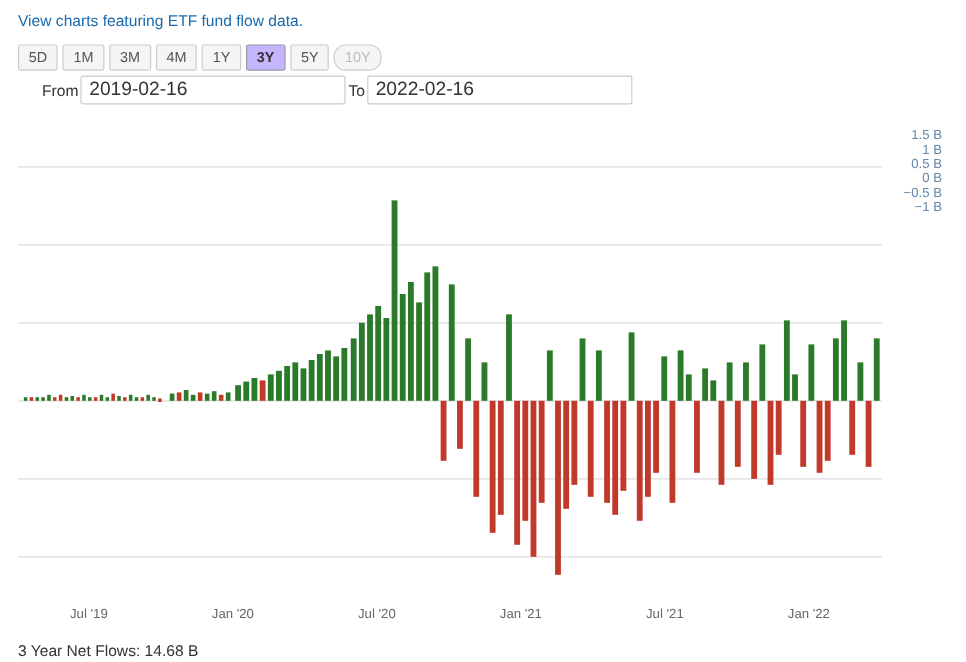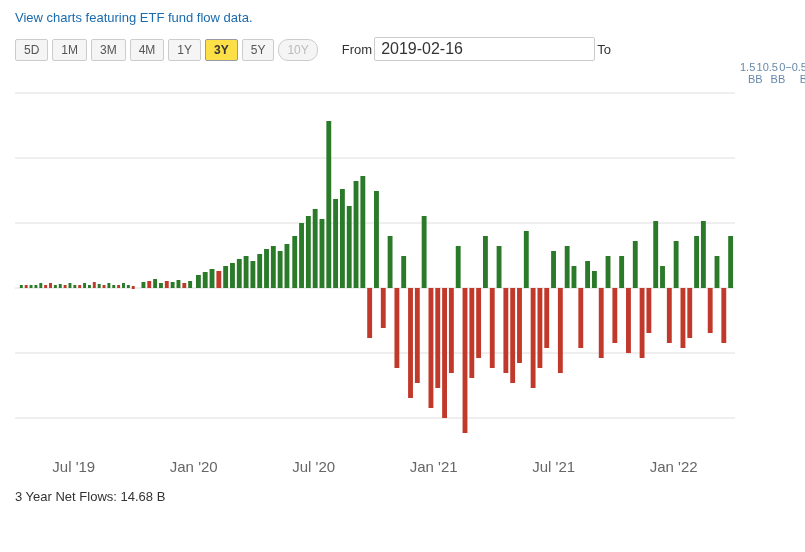--- a/index.html
+++ b/index.html
@@ -14,35 +14,36 @@
     }
     .header-link {
       color: #1a6aad;
       text-decoration: none;
       font-size: 13px;
       margin-bottom: 12px;
       display: block;
     }
     .controls {
       display: flex;
-      align-items: flex-end;
+      align-items: flex-start;
       gap: 4px;
+      margin-bottom: 20px;
       flex-wrap: wrap;
     }
     .time-btn {
       padding: 3px 8px;
       font-size: 12px;
       border: 1px solid #ccc;
       background: #f5f5f5;
       color: #555;
       cursor: pointer;
       border-radius: 2px;
     }
     .time-btn.active {
-      background: #fde047;
+      background: #c4b5fd;
       border-color: #99a;
       font-weight: bold;
       color: #333;
     }
     .time-btn.disabled {
       color: #bbb;
       cursor: default;
       border-radius: 10px;
     }
     .date-range {
@@ -72,41 +73,41 @@
       top: 0;
       bottom: 30px;
     }
     .y-axis {
       position: absolute;
       right: 0;
       top: 0;
       bottom: 20px;
       width: 55px;
       display: flex;
-      flex-direction: row;
+      flex-direction: column;
       justify-content: flex-start;
       padding: 0 5px;
     }
     .y-label {
       font-size: 11px;
       color: #6688aa;
       text-align: right;
     }
     .x-axis {
       position: absolute;
       left: 0;
       right: 55px;
       bottom: 0;
       height: 30px;
       display: flex;
       align-items: center;
       justify-content: space-around;
     }
     .x-label {
-      font-size: 15px;
+      font-size: 11px;
       color: #666;
     }
     svg.chart-svg {
       width: 100%;
       height: 100%;
     }
     .net-flows {
       font-size: 13px;
       margin-top: 8px;
       color: #333;
@@ -127,20 +128,21 @@
   <button class="time-btn">4M</button>
   <button class="time-btn">1Y</button>
   <button class="time-btn active">3Y</button>
   <button class="time-btn">5Y</button>
   <button class="time-btn disabled">10Y</button>
 
   <div class="date-range">
     <span>From</span>
     <input class="date-input" type="text" value="2019-02-16" style="">
     <span>To</span>
+    <input class="date-input" type="text" value="2022-02-16" style="">
   </div>
 </div>
 
 <div class="chart-container">
   <div class="chart-area">
     <svg class="chart-svg" viewBox="0 0 740 390" preserveAspectRatio="none">
 
       <line x1="0" y1="32" x2="740" y2="32" stroke="#ddd" stroke-width="1"></line>
       <line x1="0" y1="97" x2="740" y2="97" stroke="#ddd" stroke-width="1"></line>
       <line x1="0" y1="162" x2="740" y2="162" stroke="#ddd" stroke-width="1"></line>

